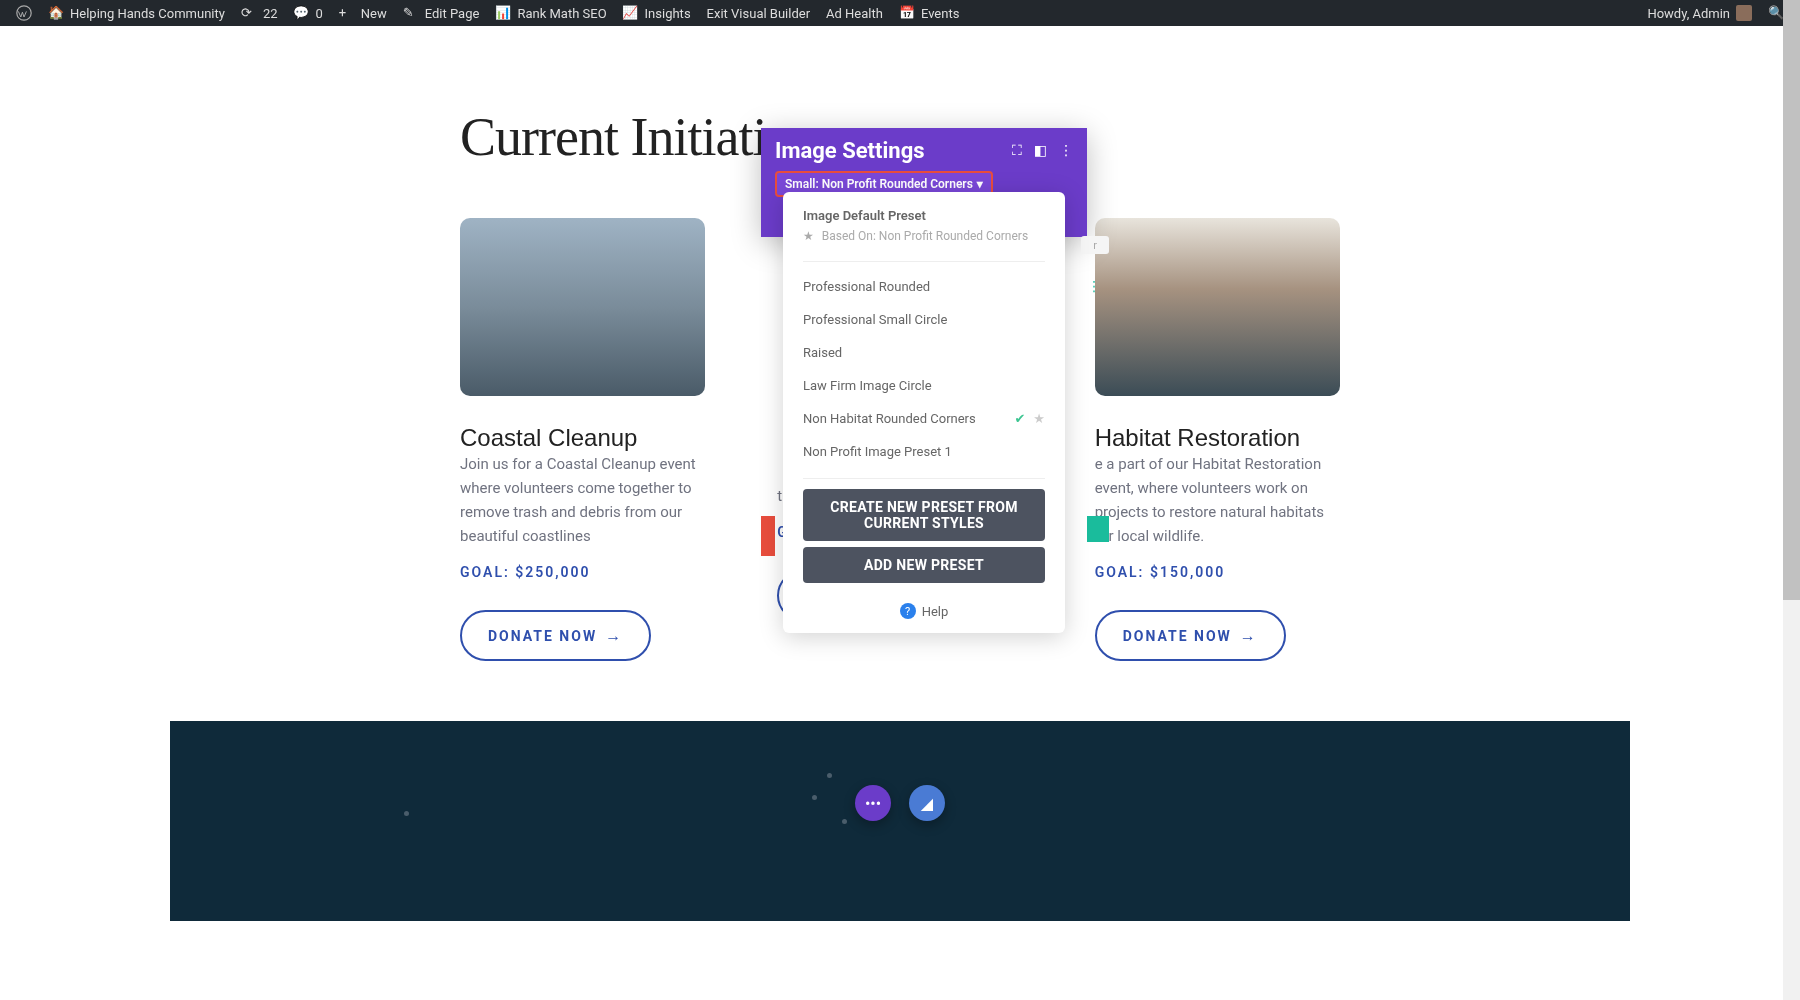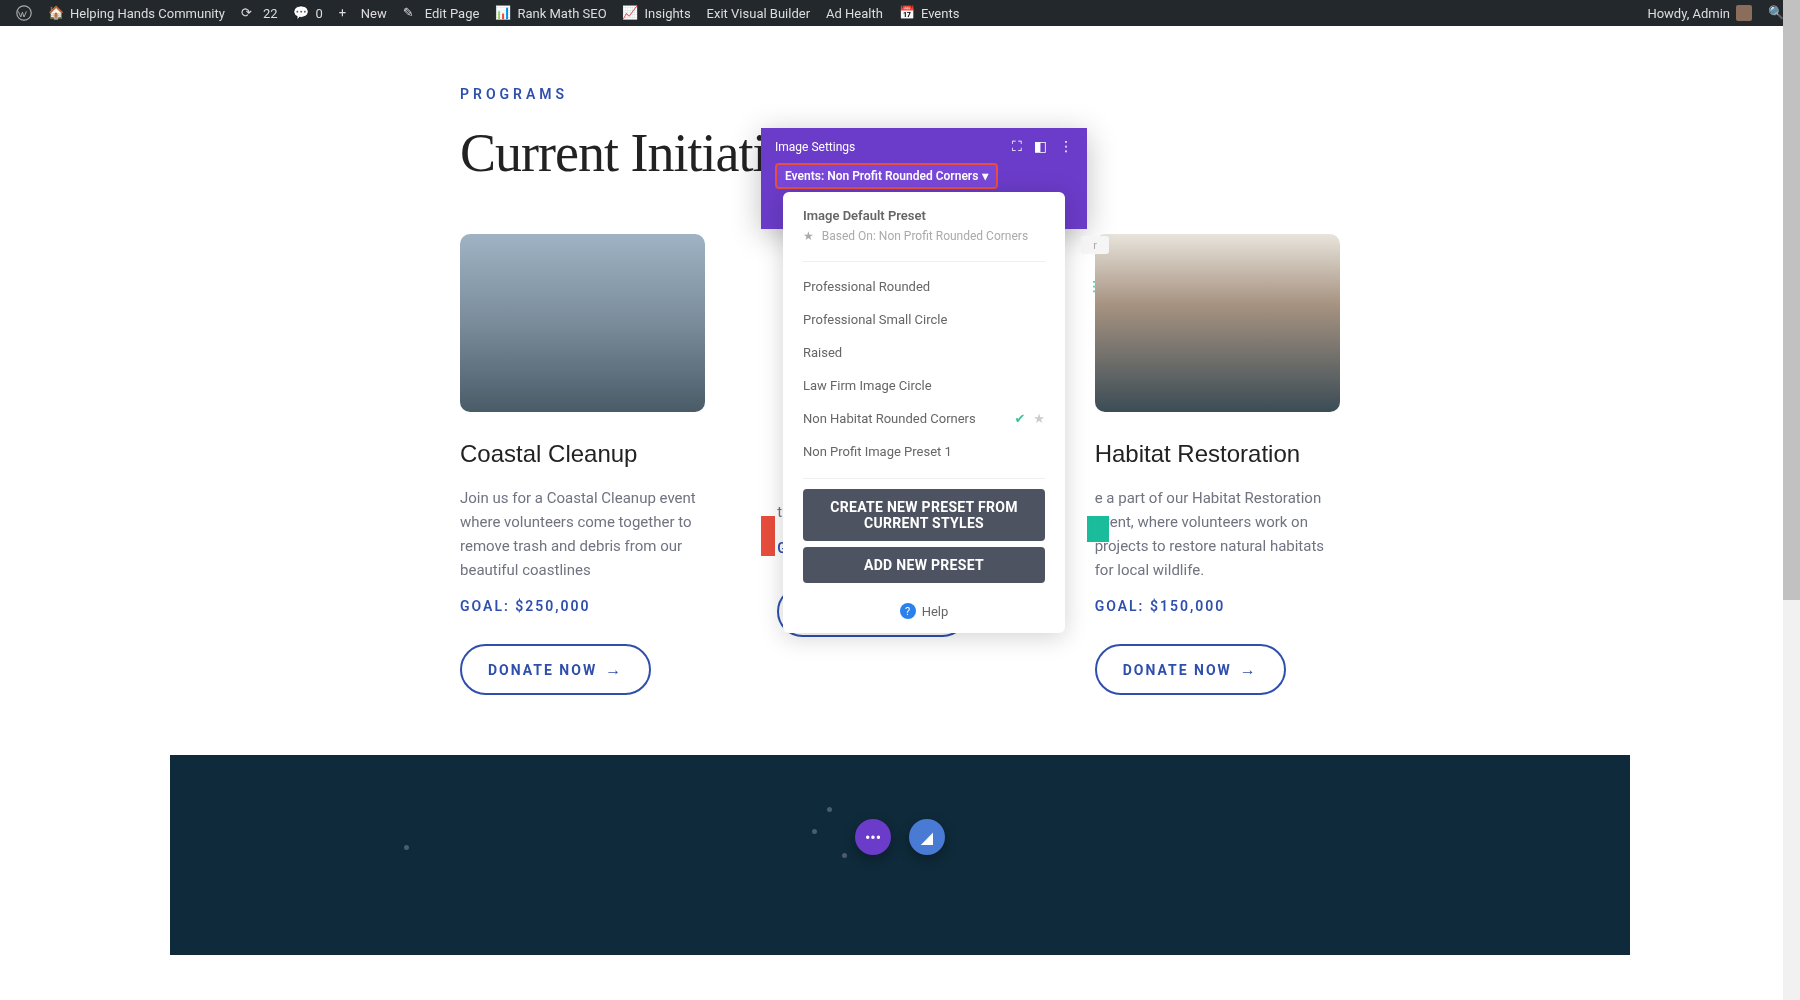--- a/index.html
+++ b/index.html
@@ -17,34 +17,34 @@
 .content { padding: 60px 290px 0; }
 .eyebrow { color: #2f4fad; font-size: 14px; font-weight: 600; letter-spacing: 4px; }
 .title { font-size: 54px; font-weight: 500; color: #222; margin-top: 20px; font-family: Georgia, serif; letter-spacing: -1px; }
 
 .cards { display: flex; gap: 72px; margin-top: 50px; }
 .card { flex: 1; }
 .card-img { width: 100%; height: 178px; background: #aab4bc; border-radius: 10px; position: relative; overflow: hidden; }
 .card-img.beach { background: linear-gradient(180deg, #9fb3c4 0%, #7a8c9a 50%, #4a5b68 100%); }
 .card-img.coast { background: linear-gradient(180deg, #e8e4dc 0%, #a69280 40%, #3b4c56 100%); }
 .card-title { font-size: 24px; margin-top: 28px; color: #222; font-weight: 400; font-family: "Segoe UI", sans-serif; }
-.card-desc { color: #707380; font-size: 15px; line-height: 1.6; margin-top: 18px; }
+.card-desc { color: #707380; font-size: 15px; line-height: 1.6; }
 .card-goal { color: #2f4fad; font-size: 14px; font-weight: 600; letter-spacing: 2px; margin-top: 16px; }
 .donate-btn { display: inline-flex; align-items: center; gap: 8px; border: 2px solid #2f4fad; color: #2f4fad; border-radius: 30px; padding: 14px 26px; margin-top: 30px; font-size: 14px; font-weight: 700; letter-spacing: 2px; cursor: pointer; }
 .donate-btn .arrow { font-size: 16px; }
 
 
 .card2 .card-desc { margin-top: 88px; }
 .card2-red { background: #e84d3d; width: 14px; height: 40px; position: absolute; top: 490px; left: 591px; }
 
 
 .modal { position: absolute; top: 102px; left: 591px; width: 326px; background: #fff; border-radius: 6px; box-shadow: 0 6px 30px rgba(0,0,0,.25); overflow: visible; z-index: 10; }
 .modal-head { background: #6b3cc9; color: #fff; padding: 10px 14px 0; }
 .modal-title-row { display: flex; align-items: center; justify-content: space-between; }
-.modal-title { font-size: 12px; font-weight: 400; }
+.modal-title { font-size: 22px; font-weight: 700; }
 .modal-icons { display: flex; gap: 12px; }
 .modal-icons span { cursor: pointer; font-size: 14px; }
 .preset-pill { display: inline-flex; align-items: center; gap: 4px; border: 2px solid #e84d3d; background: #7a48d8; color: #fff; font-size: 12px; font-weight: 600; padding: 4px 8px; border-radius: 4px; margin-top: 8px; margin-bottom: 10px; cursor: pointer; }
 .modal-purple-gap { background: #6b3cc9; height: 30px; }
 .modal-content-strip { position: absolute; right: -22px; top: 108px; width: 28px; height: 18px; background: #f5f5f5; border-radius: 3px; color: #aaa; font-size: 11px; display:flex; align-items:center; justify-content:center; }
 .modal-dots-strip { position: absolute; right: -22px; top: 150px; width: 22px; height: 18px; color: #2bbfa3; font-size: 14px; }
 .teal-chip { position: absolute; right: -22px; top: 388px; width: 22px; height: 26px; background: #1abc9c; }
 
 .dropdown { position: absolute; top: 64px; left: 22px; width: 282px; background: #fff; border-radius: 6px; box-shadow: 0 4px 24px rgba(0,0,0,.18); z-index: 20; padding-top: 16px; }
 .dd-default { padding: 0 20px 12px; }
@@ -128,21 +128,20 @@
         <span class="avatar"></span>
       </div>
     <div class="admin-item">
         <span class="ico">🔍</span>
       </div>
   </div>
 </div>
 
 <div class="page">
   <div class="content">
-    <div class="eyebrow">PROGRAMS</div>
     <div class="title">Current Initiative</div>
 
     <div class="cards">
       <div class="card">
         <div class="card-img beach"></div>
         <div class="card-title">Coastal Cleanup</div>
         <div class="card-desc">Join us for a Coastal Cleanup event where volunteers come together to remove trash and debris from our beautiful coastlines</div>
         <div class="card-goal">GOAL: $250,000</div>
         <div class="donate-btn">
             <span>DONATE NOW</span>
@@ -179,21 +178,21 @@
     <div class="modal-head">
       <div class="modal-title-row">
         <div class="modal-title">Image Settings</div>
         <div class="modal-icons">
           <span>⛶</span>
           <span>◧</span>
           <span>⋮</span>
         </div>
       </div>
       <div class="preset-pill">
-        <span>Events: Non Profit Rounded Corners</span>
+        <span>Small: Non Profit Rounded Corners</span>
         <span>▾</span>
       </div>
     </div>
     <div class="modal-purple-gap"></div>
     <div class="modal-content-strip">
         <span>r</span>
       </div>
     <div class="modal-dots-strip">⋮</div>
     <div class="teal-chip"></div>
 

